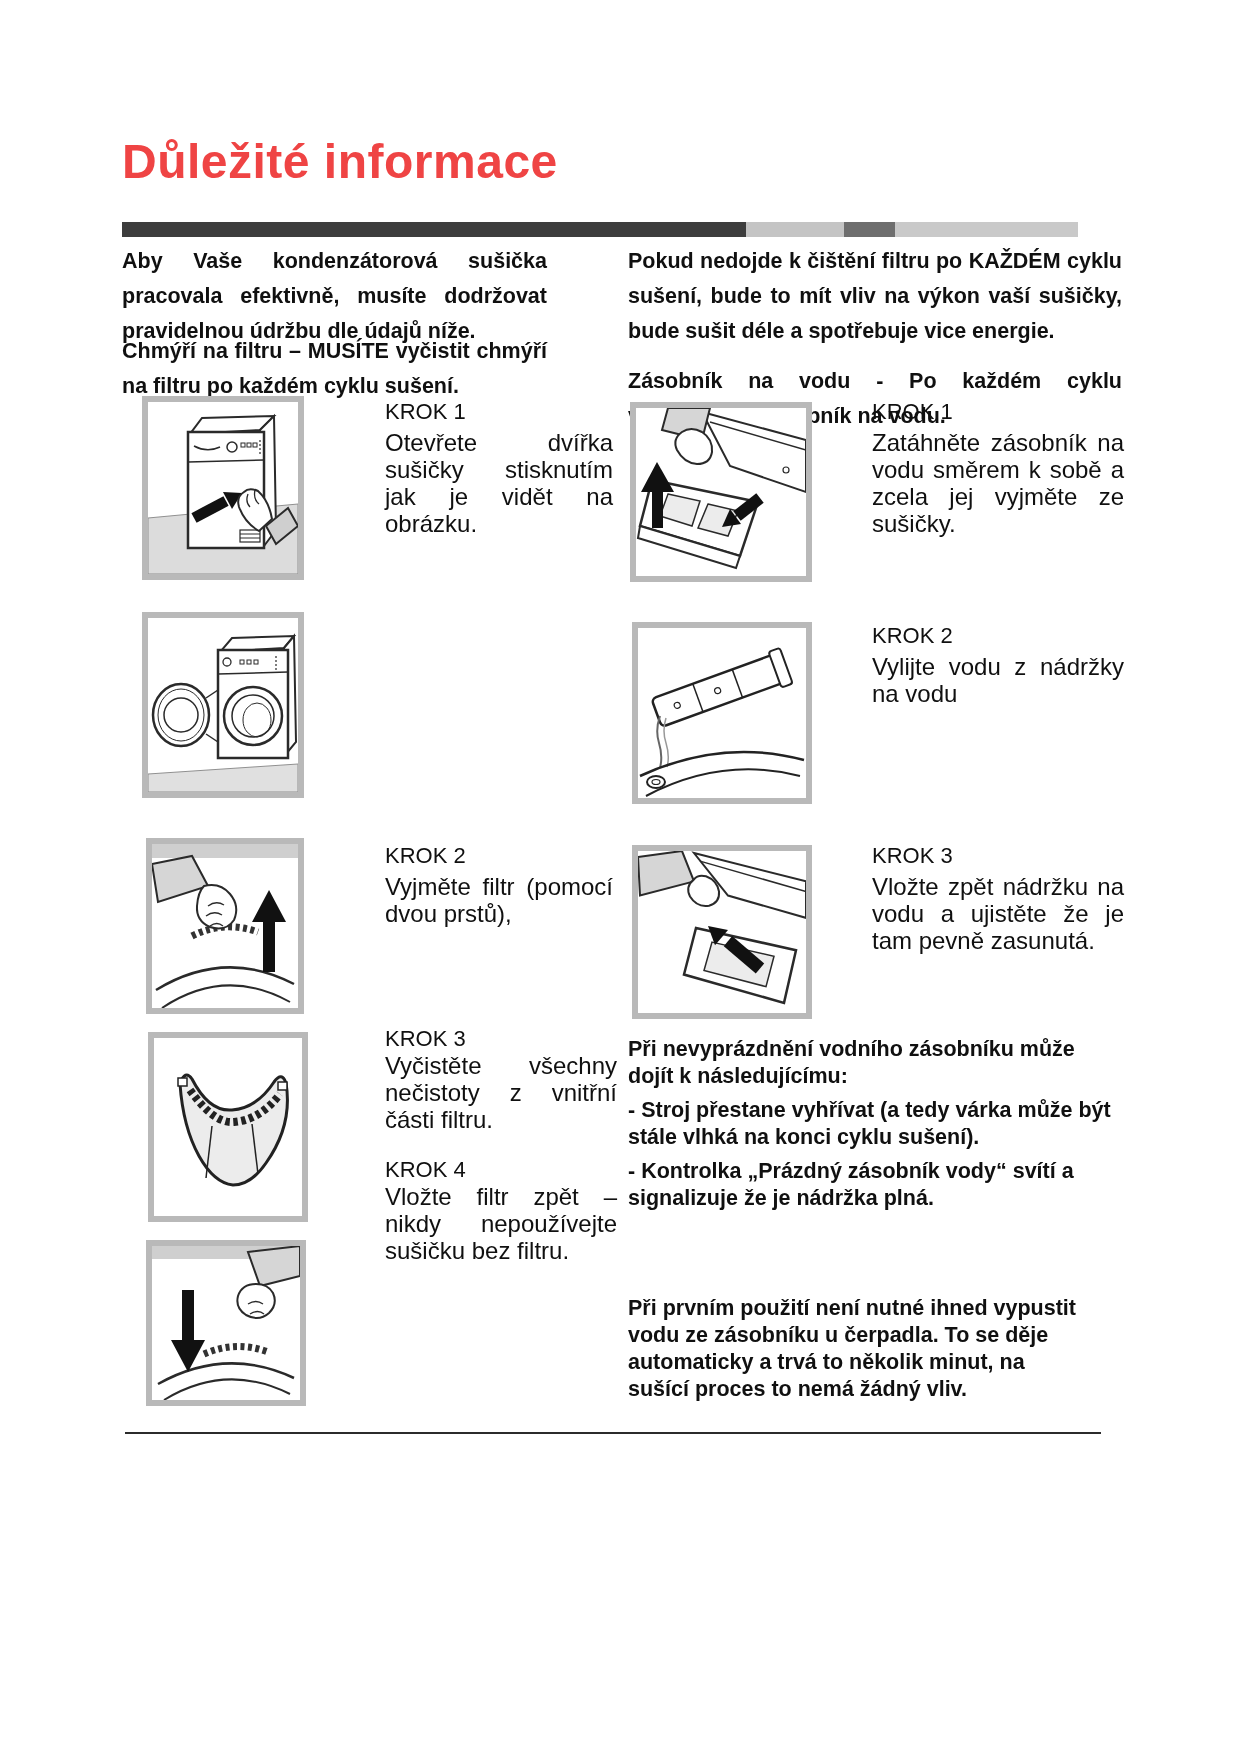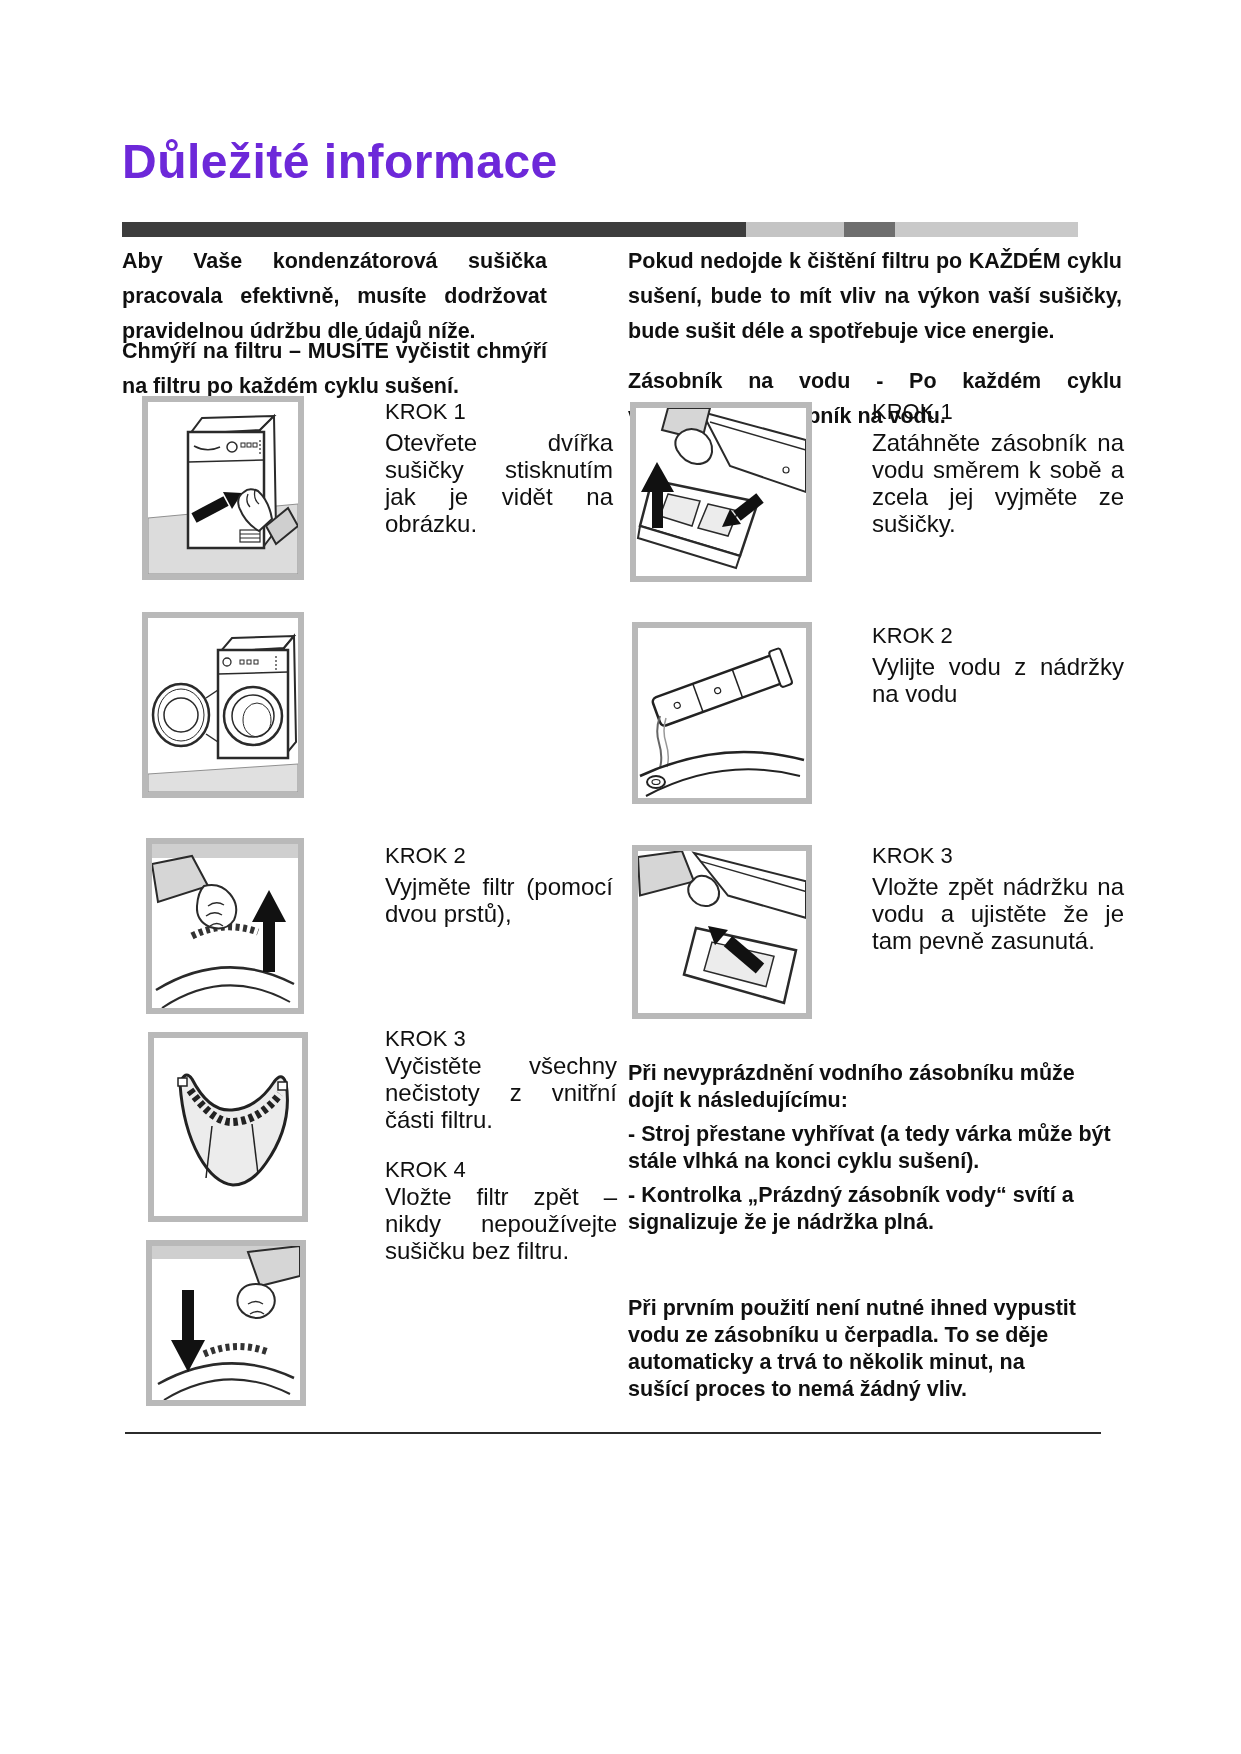--- a/index.html
+++ b/index.html
@@ -3,21 +3,21 @@
 <meta charset="utf-8">
 <style>
   html,body { margin:0; padding:0; background:#ffffff; }
   .page {
     position:relative; width:1241px; height:1754px; background:#ffffff;
     font-family:"Liberation Sans","DejaVu Sans",sans-serif; color:#101010;
     overflow:hidden;
   }
   .title {
     position:absolute; left:122px; top:134px; margin:0;
-    font-size:48px; font-weight:bold; letter-spacing:0.5px; color:#6d28d9;
+    font-size:48px; font-weight:bold; letter-spacing:0.5px; color:#ef4444;
   }
   .accent-bar { position:absolute; left:122px; top:222px; width:956px; height:15px; display:flex; }
   .accent-bar .seg { height:100%; }
   .accent-bar .s1 { width:65.3%; }
   .accent-bar .s2 { width:10.2%; }
   .accent-bar .s3 { width:5.4%; }
   .accent-bar .s4 { width:19.1%; }
 
   .para { position:absolute; margin:0; font-size:21.5px; line-height:35px; text-align:justify; }
   .bold { font-weight:bold; }
@@ -221,21 +221,21 @@
   <div class="step" style="left:872px; top:622px; width:252px;">
     <p class="step-heading">KROK 2</p>
     <p class="step-text">Vylijte vodu z nádržky na vodu</p>
   </div>
 
   <div class="step" style="left:872px; top:842px; width:252px;">
     <p class="step-heading">KROK 3</p>
     <p class="step-text">Vložte zpět nádržku na vodu a ujistěte že je tam pevně zasunutá.</p>
   </div>
 
-  <div class="warning" style="left:628px; top:1060px; width:494px;">
+  <div class="warning" style="left:628px; top:1036px; width:494px;">
     <p>Při nevyprázdnění vodního zásobníku může dojít k následujícímu:</p>
     <p>- Stroj přestane vyhřívat (a tedy várka může být stále vlhká na konci cyklu sušení).</p>
     <p>- Kontrolka „Prázdný zásobník vody“ svítí a signalizuje že je nádržka plná.</p>
   </div>
 
   <div class="warning" style="left:628px; top:1295px; width:462px; text-align:left;">Při prvním použití není nutné ihned vypustit vodu ze zásobníku u čerpadla. To se děje automaticky a trvá to několik minut, na sušící proces to nemá žádný vliv.</div>
 
   <div class="divider"></div>
 
 </div>

